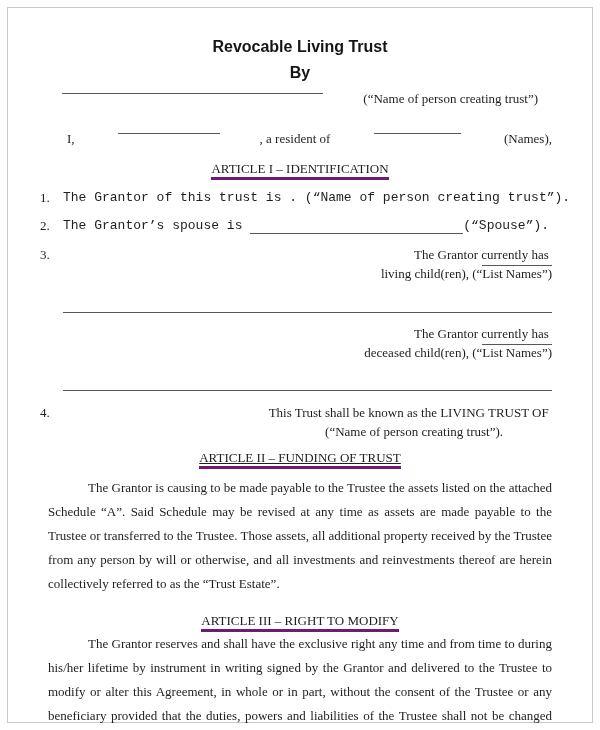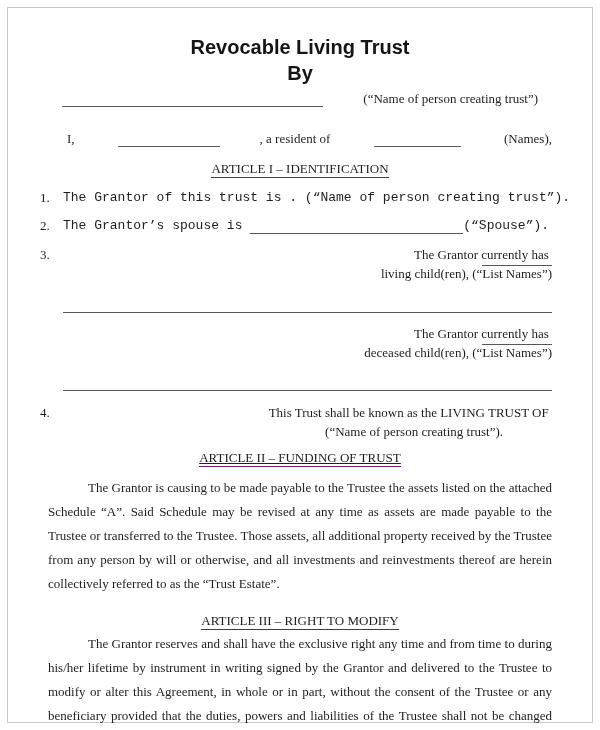--- a/index.html
+++ b/index.html
@@ -10,45 +10,45 @@
     overflow:hidden;
   }
   .frame {
     position:absolute; left:7px; top:7px; right:7px; bottom:7px;
     border:1px solid #c9c9c9; pointer-events:none;
   }
   .content { position:absolute; left:48px; right:48px; top:34px; }
 
   .title {
     text-align:center; font-family:"Liberation Sans", sans-serif;
-    font-weight:700; font-size:20px; line-height:26px; color:#151515;
+    font-weight:700; font-size:16px; line-height:26px; color:#151515;
   }
 
-  .row { display:flex; align-items:flex-end; line-height:16px;gap:40px; }
+  .row { display:flex; line-height:16px;gap:40px; }
   .t { white-space:pre; }
 
   
   .bl { height:3px; border-bottom:1px solid #575757; }
   .grow { flex:1 1 auto; }
 
   
   .ibl {
     display:inline-block; height:0; border-bottom:1px solid #575757;
     vertical-align:-3px;
   }
 
   
   .fullbl { height:0; border-bottom:1px solid #575757; }
 
   .name-row { margin-top:5px; padding:0 14px; }
   .i-row { margin-top:24px; padding-left:19px; }
   .county { margin-top:7px; text-align:justify; line-height:16px; }
 
   .heading { text-align:center; line-height:16px; }
-  .heading span { border-bottom:1px solid #701a75; padding-bottom:1px; }
+  .heading span { border-bottom:3px solid #701a75; padding-bottom:1px; }
   .h-art1 { margin-top:14px; }
   .h-art2 { margin-top:10px;text-decoration:underline; }
   .h-art3 { margin-top:17px; }
 
   .item { display:flex; margin-left:-8px; line-height:16px; }
   .num { width:23px; flex:0 0 auto; }
   .ibody { flex:1 1 auto; display:flex; align-items:flex-end;font-family:Liberation Mono, monospace; }
   .ibody-block { flex:1 1 auto; }
   .item-1 { margin-top:13px; }
   .item-2 { margin-top:12px; }

